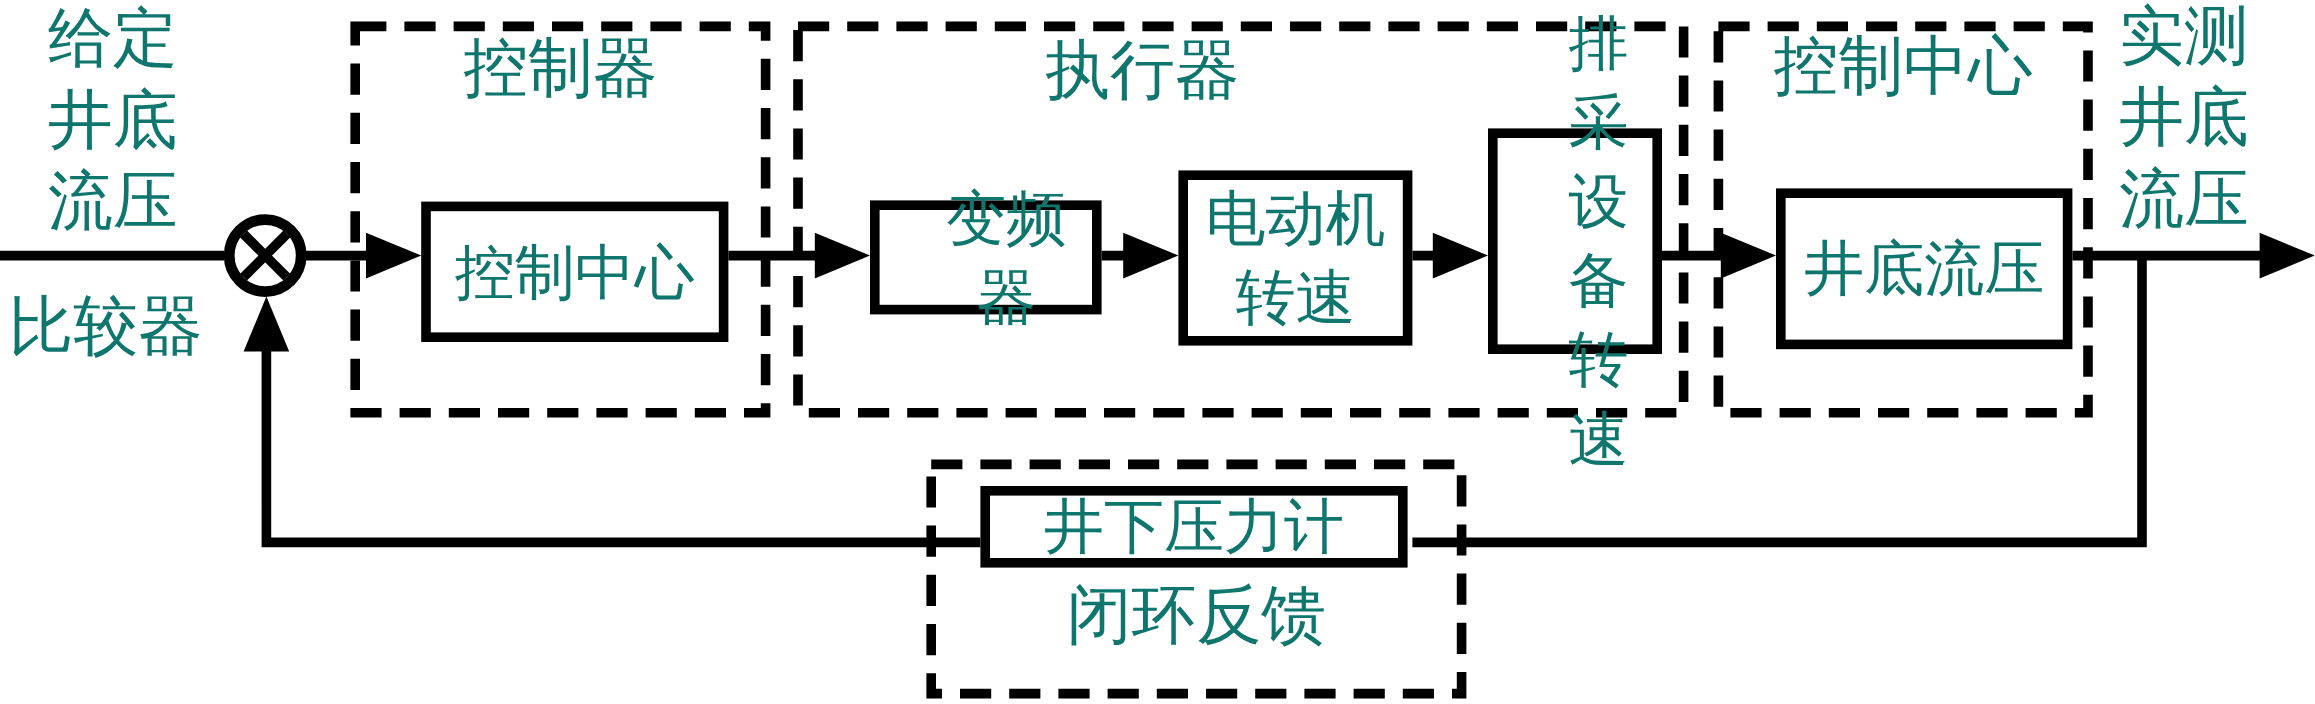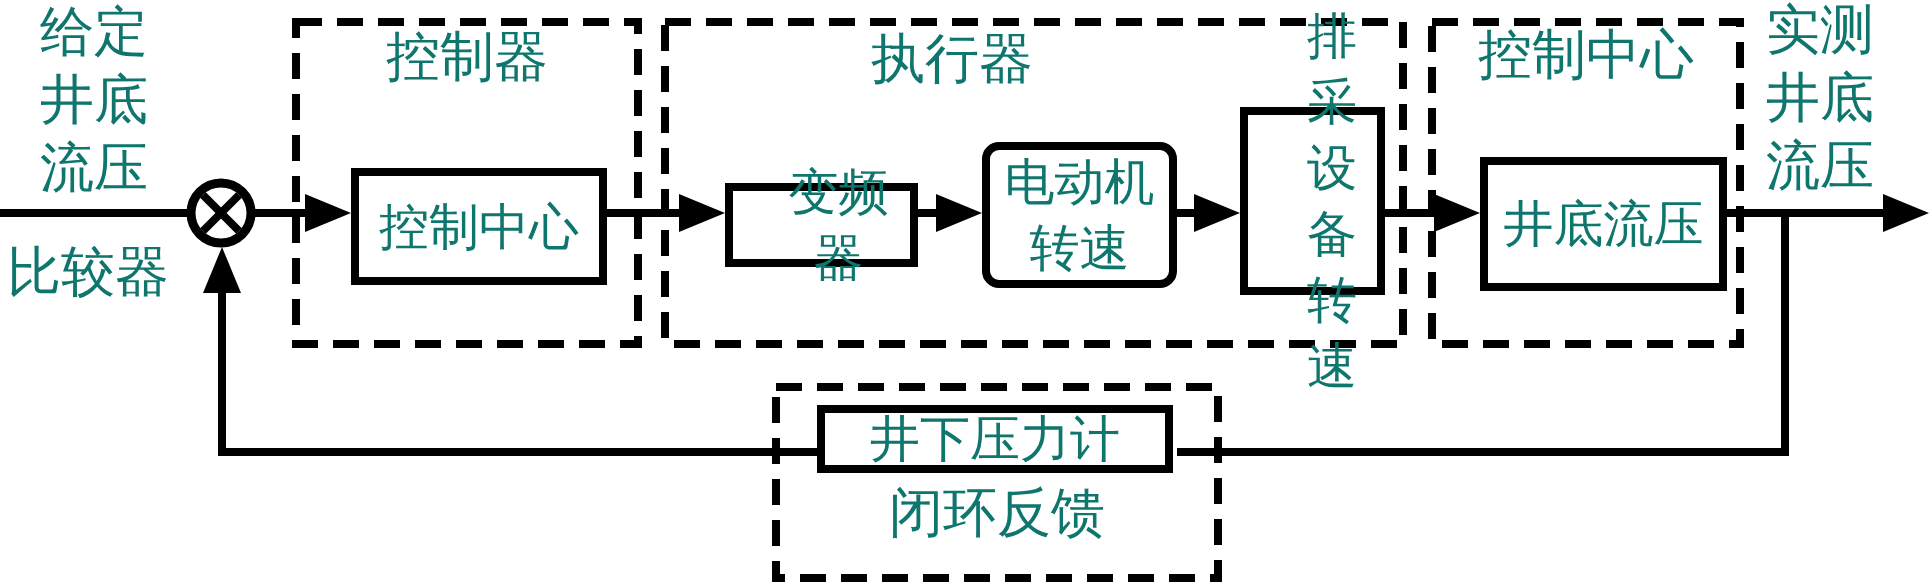--- a/index.html
+++ b/index.html
@@ -100,22 +100,22 @@
   <div class="side" style="left:1744px; top:-4px; width:152px;">实测
 井底
 流压</div>
 
   <div class="gtitle" style="left:292px; top:28px; width:350px;">控制器</div>
   <div class="gtitle" style="left:661px; top:30px; width:582px;">执行器</div>
   <div class="gtitle" style="left:1428px; top:26px; width:316px;">控制中心</div>
   <div class="gtitle" style="left:772px; top:484px; width:450px;">闭环反馈</div>
 
   <div class="block" style="left:351px; top:168px; width:256px; height:117px;">控制中心</div>
-  <div class="block" style="left:725px; top:183px; width:193px; height:84px;padding-left:34px;">变频器</div>
-  <div class="block" style="left:982px; top:142px; width:195px; height:146px;border-radius:17px;">电动机
+  <div class="block" style="left:725px; top:167px; width:193px; height:95px;padding-left:34px;">变频器</div>
+  <div class="block" style="left:982px; top:142px; width:195px; height:146px;">电动机
 转速</div>
   <div class="block" style="left:1240px; top:107px; width:145px; height:188px;padding-left:39px;">排采
 设备
 转速</div>
   <div class="block" style="left:1480px; top:157px; width:247px; height:134px;">井底流压</div>
   <div class="block" style="left:817px; top:405px; width:356px; height:68px;">井下压力计</div>
 
 </div>
 
 </body></html>

